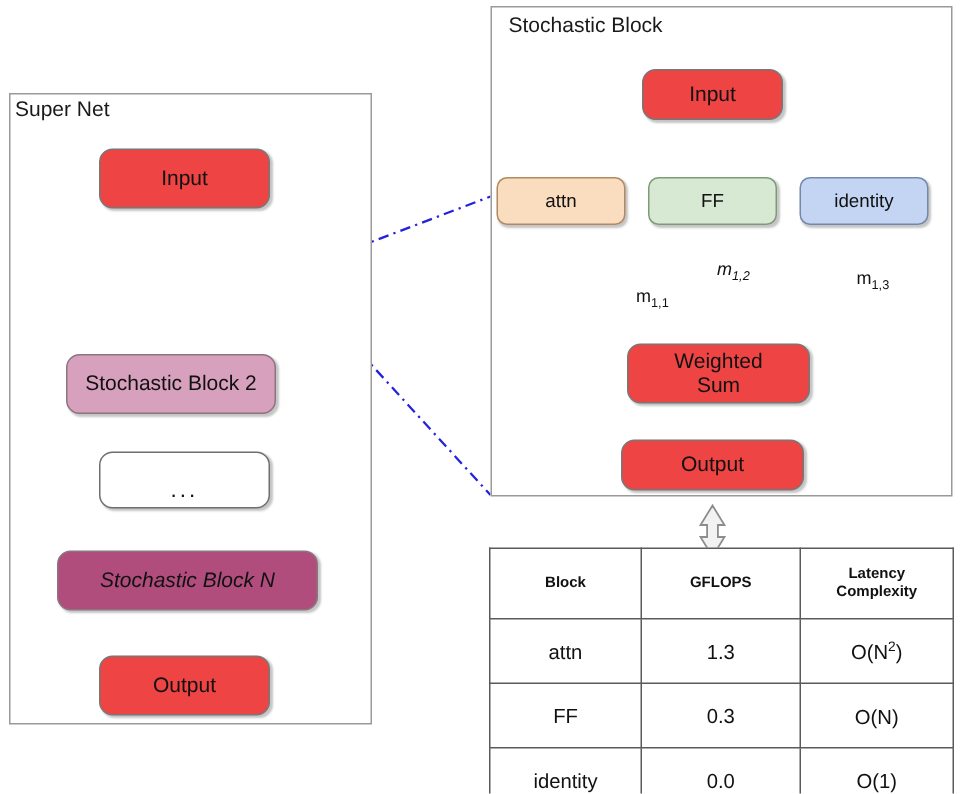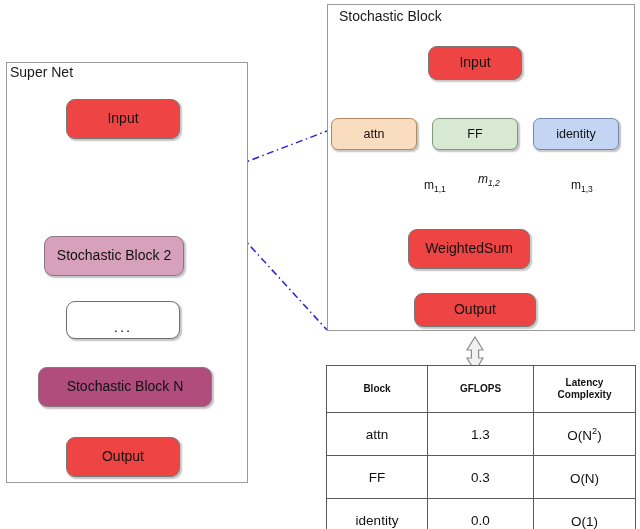--- a/index.html
+++ b/index.html
@@ -62,39 +62,39 @@
   }
   .node.plain { background: #ef4444; }
   .node.small { font-size: 12.5px; border-radius: 7px; }
 
   
   #sn-input   { left: 66px;  top: 99px;  width: 114px; height: 40px; }
   #sn-block1  { left: 44px;  top: 168px; width: 164px; height: 40px; background:#f0d6e0; border-color:#8d7580; }
   #sn-block2  { left: 44px;  top: 236px; width: 140px; height: 40px; background:#d7a0bd; border-color:#8d7580; }
   #sn-dots    { left: 66px;  top: 301px; width: 114px; height: 38px; background:#ffffff; border-color:#6f6f6f; }
   #sn-dots .dots { position: relative; top: 7px; letter-spacing: 2px; font-size: 15px; }
-  #sn-blockN  { left: 38px;  top: 367px; width: 174px; height: 40px; background:#b04d7c; border-color:#8d7580; }
+  #sn-blockN  { left: 38px;  top: 367px; width: 174px; height: 40px; background:#b04d7c; border-color:#8d7580;font-style:italic; }
   #sn-output  { left: 66px;  top: 437px; width: 114px; height: 40px; }
 
   
   #sb-input    { left: 428px; top: 46px;  width: 94px;  height: 34px; }
   #sb-attn     { left: 331px; top: 118px; width: 86px;  height: 32px; background:#fadcbe; border-color:#b08a63; }
   #sb-ff       { left: 432px; top: 118px; width: 86px;  height: 32px; background:#d7e8d3; border-color:#7e9b78; }
   #sb-identity { left: 533px; top: 118px; width: 86px;  height: 32px; background:#c3d5f2; border-color:#7488ab; }
-  #sb-wsum     { left: 408px; top: 229px; width: 122px; height: 40px; flex-direction: row; }
+  #sb-wsum     { left: 418px; top: 229px; width: 122px; height: 40px; flex-direction: column; }
   #sb-output   { left: 414px; top: 293px; width: 122px; height: 34px; }
 
   .mlabel {
     position: absolute;
     font-size: 12px;
     color: #111111;
     white-space: nowrap;
   }
   .mlabel sub { font-size: 8.5px; }
-  #m11 { left: 424px; top: 178px; }
+  #m11 { left: 424px; top: 190px; }
   #m12 { left: 478px; top: 172px; font-style: italic; }
   #m13 { left: 571px; top: 178px; }
 
   
   #spec-table {
     position: absolute;
     left: 326px;
     top: 365px;
     width: 309px;
     border-collapse: collapse;

